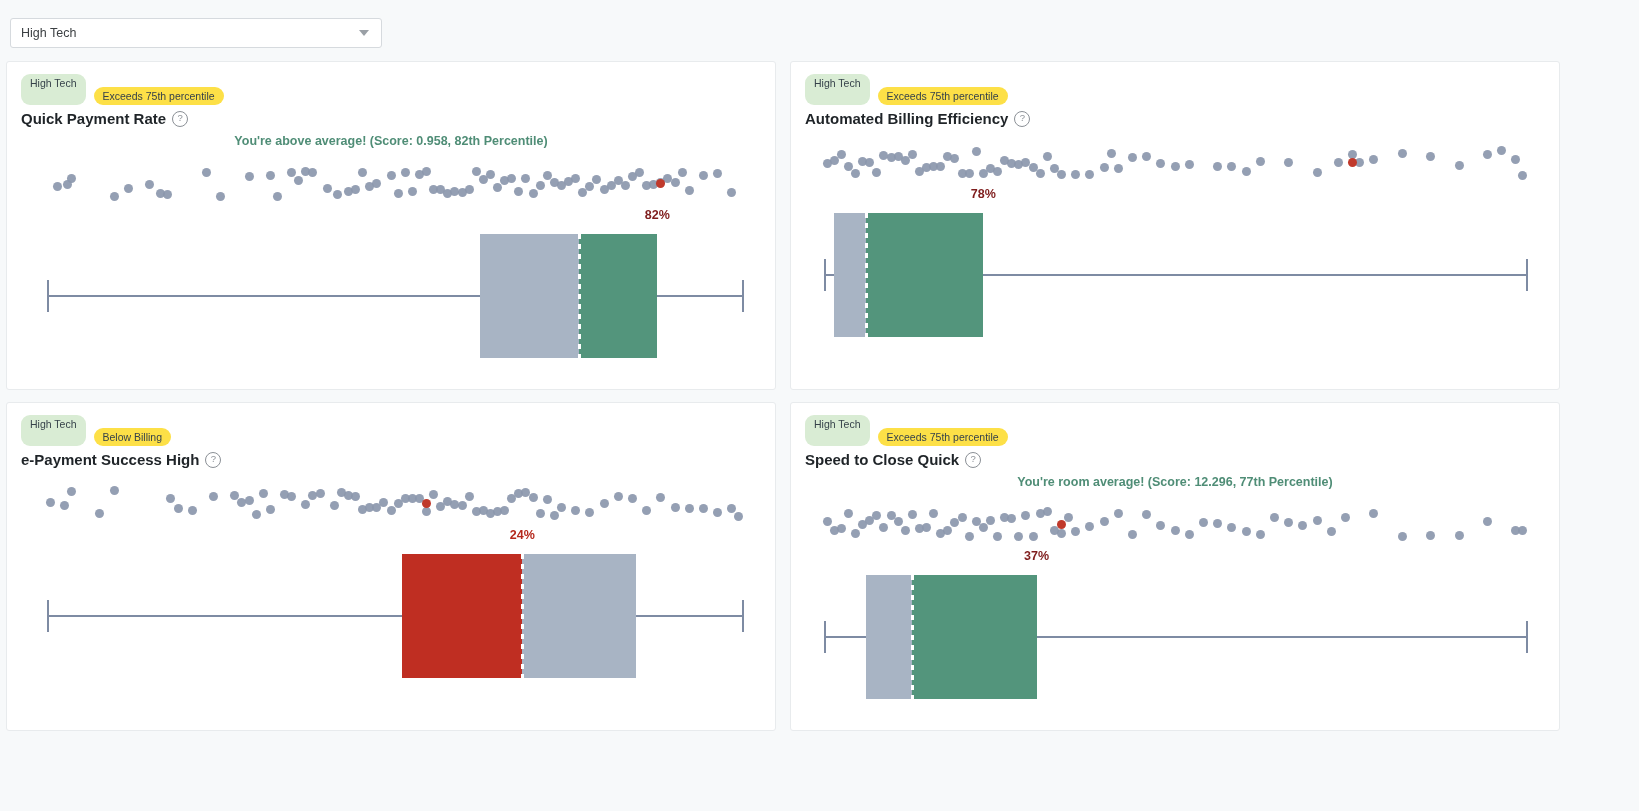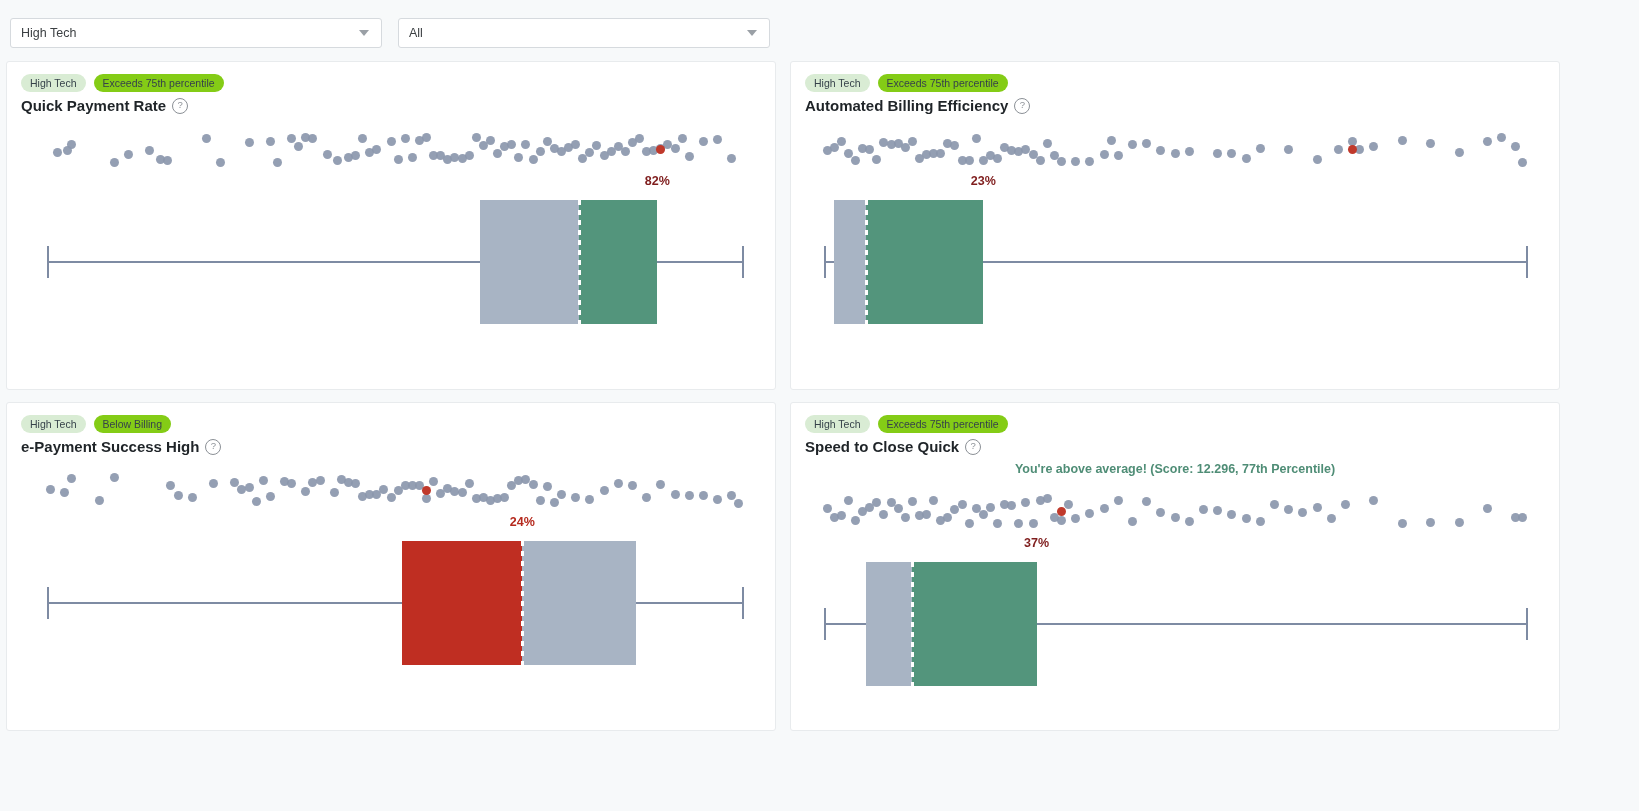--- a/index.html
+++ b/index.html
@@ -77,21 +77,21 @@
     padding: 12px 0 0 14px;
   }
   .badge {
     font-size: 10.5px;
     border-radius: 9px;
     padding: 3px 9px 3px 9px;
     line-height: 1.15;
     white-space: nowrap;
   }
   .badge.cat { background: #d9ecd4; color: #36424a; }
-  .badge.perf { background: #84cc16; color: #36424a; }
+  .badge.perf { background: #fde047; color: #36424a; margin-top: 13px; }
   .card-title {
     display: flex;
     align-items: center;
     gap: 6px;
     padding: 5px 0 0 14px;
     font-size: 15px;
     font-weight: bold;
     color: #1f2428;
   }
   .help-icon {
@@ -176,36 +176,33 @@
 <body>
 
 <div class="page">
 
 
   <div class="filters">
     <div class="select sel-a">
       <div class="sel-value">High Tech</div>
       <div class="caret"></div>
     </div>
-    <div class="select sel-b">
-      <div class="sel-value">All</div>
-      <div class="caret"></div>
-    </div>
   </div>
 
   <div class="grid" id="cards-grid">
       <div class="card">
         <div class="badges">
           <span class="badge cat">High Tech</span>
           <span class="badge perf">Exceeds 75th percentile</span>
         </div>
         <div class="card-title">
           <span>Quick Payment Rate</span>
           <span class="help-icon">?</span>
         </div>
+        <div class="status good">You're above average! (Score: 0.958, 82th Percentile)</div>
         <div class="chartwrap">
           <div class="strip">
             <div class="dot" style="left: 16.8px; top: 21.5235px;"></div>
             <div class="dot" style="left: 31px; top: 13.7809px;"></div>
             <div class="dot" style="left: 27.45px; top: 20.0996px;"></div>
             <div class="dot" style="left: 73.6px; top: 31.6644px;"></div>
             <div class="dot" style="left: 87.8px; top: 23.4768px;"></div>
             <div class="dot" style="left: 109.1px; top: 19.7593px;"></div>
             <div class="dot" style="left: 119.75px; top: 28.6172px;"></div>
             <div class="dot" style="left: 126.85px; top: 29.7985px;"></div>
@@ -352,21 +349,21 @@
             <div class="dot" style="left: 549.3px; top: 16.3318px;"></div>
             <div class="dot" style="left: 577.7px; top: 9.59629px;"></div>
             <div class="dot" style="left: 606.1px; top: 13.3029px;"></div>
             <div class="dot" style="left: 634.5px; top: 21.9788px;"></div>
             <div class="dot" style="left: 662.9px; top: 11.1912px;"></div>
             <div class="dot" style="left: 677.1px; top: 7.29354px;"></div>
             <div class="dot" style="left: 691.3px; top: 16.1819px;"></div>
             <div class="dot" style="left: 698.4px; top: 31.9796px;"></div>
             <div class="dot me" style="left: 528px; top: 19px;"></div>
           </div>
-          <div class="pct-label good" style="left: 163.3px; top: 60px;">23%</div>
+          <div class="pct-label good" style="left: 163.3px; top: 60px;">78%</div>
           <div class="boxplot">
             <div class="whisker-line" style="left: 3.55px; width: 10.65px;"></div>
             <div class="whisker-line" style="left: 163.3px; width: 543.15px;"></div>
             <div class="whisker-cap" style="left: 3.55px;"></div>
             <div class="whisker-cap" style="left: 706.45px;"></div>
             <div class="box box-left" style="left: 14.2px; width: 31.95px;"></div>
             <div class="box box-right" style="left: 46.15px; width: 117.15px;"></div>
             <div class="median" style="left: 44.65px;"></div>
           </div>
         </div>
@@ -464,21 +461,21 @@
       </div>
       <div class="card">
         <div class="badges">
           <span class="badge cat">High Tech</span>
           <span class="badge perf">Exceeds 75th percentile</span>
         </div>
         <div class="card-title">
           <span>Speed to Close Quick</span>
           <span class="help-icon">?</span>
         </div>
-        <div class="status good">You're above average! (Score: 12.296, 77th Percentile)</div>
+        <div class="status good">You're room average! (Score: 12.296, 77th Percentile)</div>
         <div class="chartwrap">
           <div class="strip">
             <div class="dot" style="left: 2.6px; top: 16.0474px;"></div>
             <div class="dot" style="left: 9.7px; top: 24.5609px;"></div>
             <div class="dot" style="left: 16.8px; top: 23.1809px;"></div>
             <div class="dot" style="left: 23.9px; top: 7.96245px;"></div>
             <div class="dot" style="left: 31px; top: 28.2681px;"></div>
             <div class="dot" style="left: 38.1px; top: 19.2504px;"></div>
             <div class="dot" style="left: 45.2px; top: 14.8904px;"></div>
             <div class="dot" style="left: 52.3px; top: 9.61082px;"></div>

